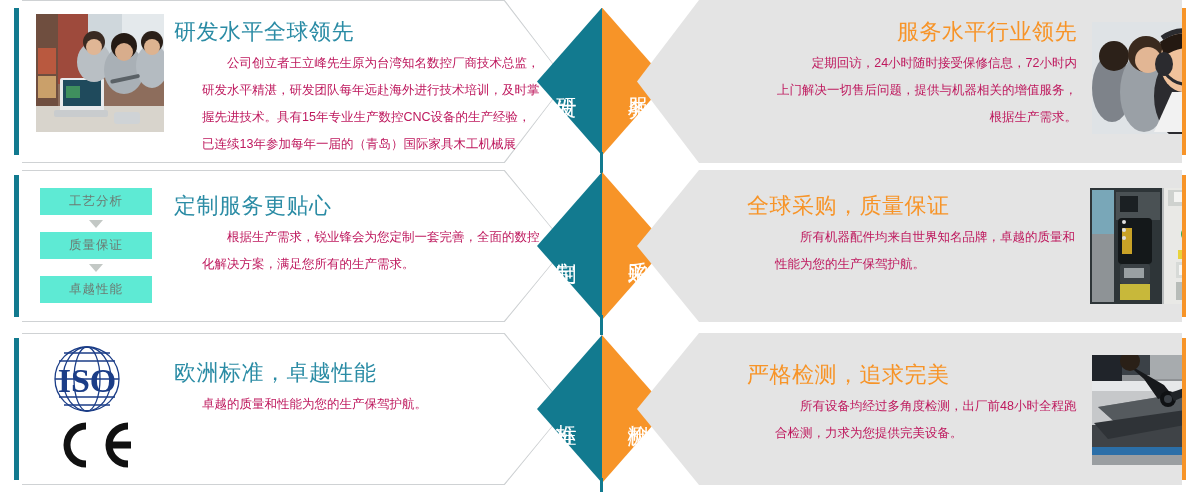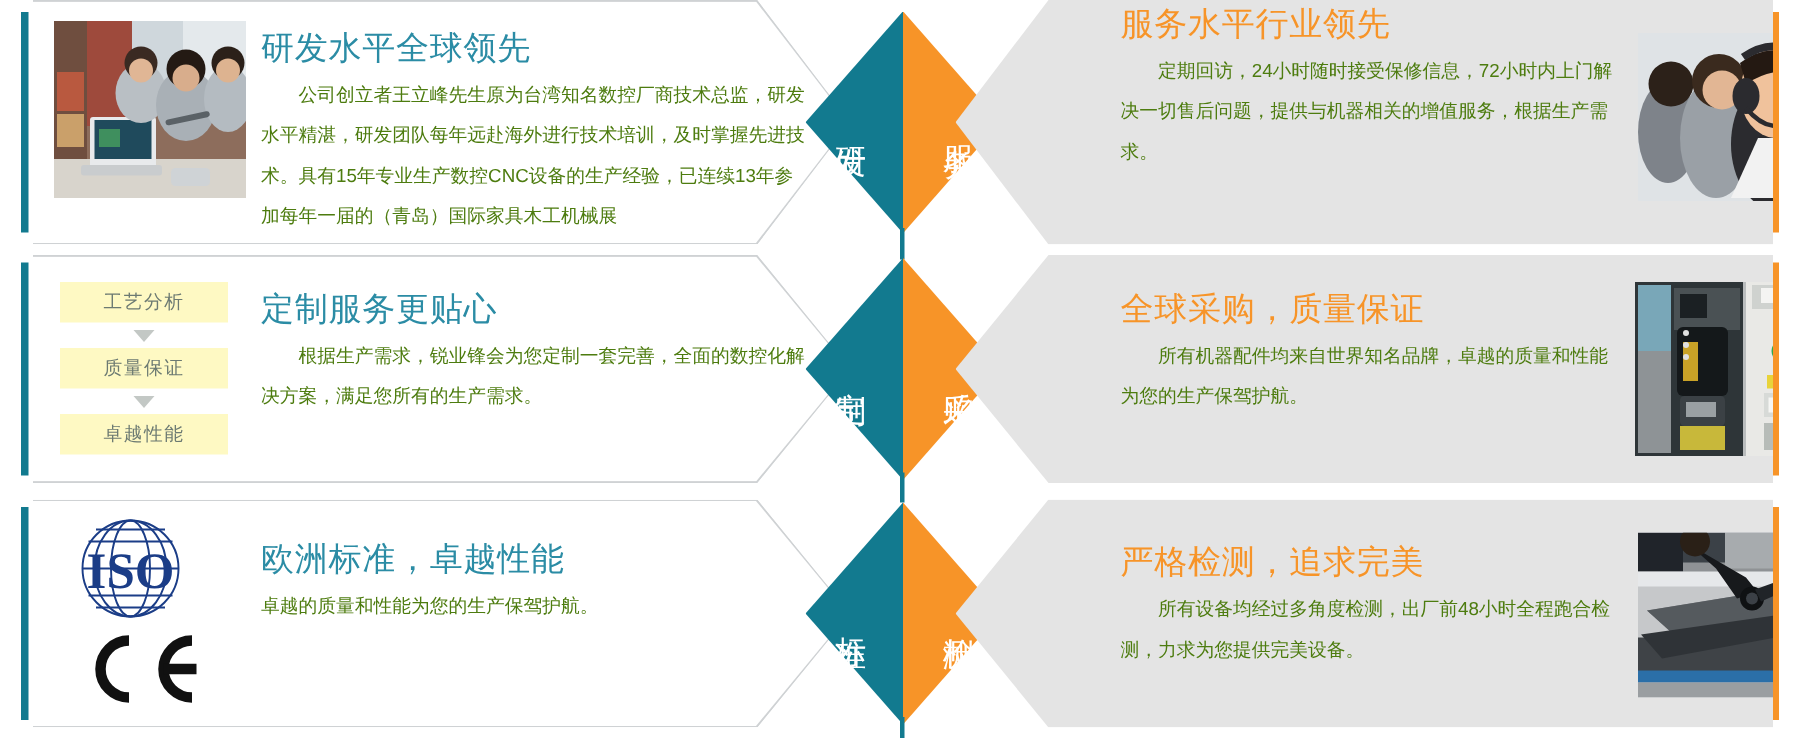--- a/index.html
+++ b/index.html
@@ -99,29 +99,30 @@
     overflow:hidden;
   }
   .body-col { position: absolute; }
   .title {
     font-size: 22px; font-weight: 400; line-height: 24px; letter-spacing: .5px;
     margin-bottom: 6px;
   }
   .title.teal   { color: #2b8ca5; }
   .title.orange { color: #f79428; }
   .para {
-    font-size: 12.5px; line-height: 27px; color: #4d7c0f;
+    font-size: 12.5px; line-height: 27px; color: #be185d;
     text-indent: 2em;
+    margin-left: 28px;
   }
   .para.noindent { text-indent: 0; }
 
   
   .steps { position:absolute; left: 18px; top: 18px; width: 112px; }
   .chip {
-    height: 27px; background: #fef9c3; color:#6c7a72;
+    height: 27px; background: #5eead4; color:#6c7a72;
     font-size: 12.5px; line-height: 27px; text-align: center;
     letter-spacing: 1px;
   }
   .chip-arrow {
     height: 17px; display:flex; align-items:center; justify-content:center;
   }
   .chip-arrow i {
     display:block; width:0; height:0;
     border-left: 7px solid transparent;
     border-right: 7px solid transparent;
@@ -182,21 +183,21 @@
     </div>
 
     <div class="diamond-wrap">
       <div class="dia dia-l"></div>
       <div class="dia dia-r"></div>
       <div class="dia-label dia-label-l">研发</div>
       <div class="dia-label dia-label-r">服务</div>
     </div>
 
     <div class="card-right">
-      <div class="body-col" style="left:110px;top:4px;width:330px;">
+      <div class="body-col" style="left:110px;top:20px;width:330px;text-align:right;">
         <div class="title orange">服务水平行业领先</div>
         <div class="para">定期回访，24小时随时接受保修信息，72小时内上门解决一切售后问题，提供与机器相关的增值服务，根据生产需求。</div>
       </div>
       <div class="media" style="left:455px;top:22px;width:116px;height:112px;">
         <svg class="ph" viewBox="0 0 116 112" preserveAspectRatio="none">
           <rect width="116" height="112" fill="#dfe3e6"></rect>
           <ellipse cx="20" cy="66" rx="20" ry="34" fill="#7e838a"></ellipse>
           <circle cx="22" cy="34" r="15" fill="#2c2119"></circle>
           <ellipse cx="52" cy="70" rx="24" ry="40" fill="#9aa0a6"></ellipse>
           <circle cx="54" cy="32" r="18" fill="#3a2a1e"></circle>

